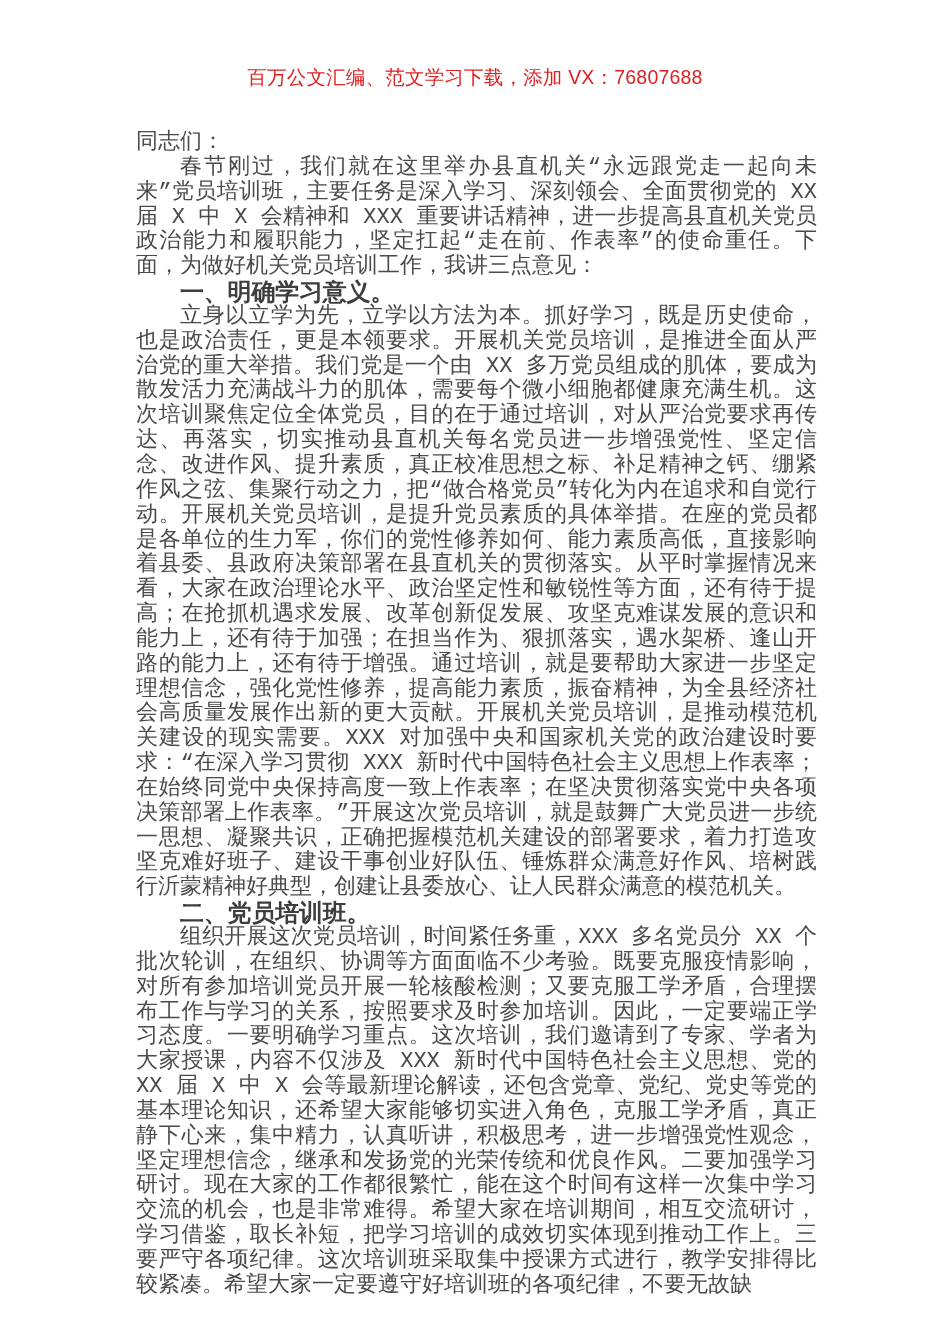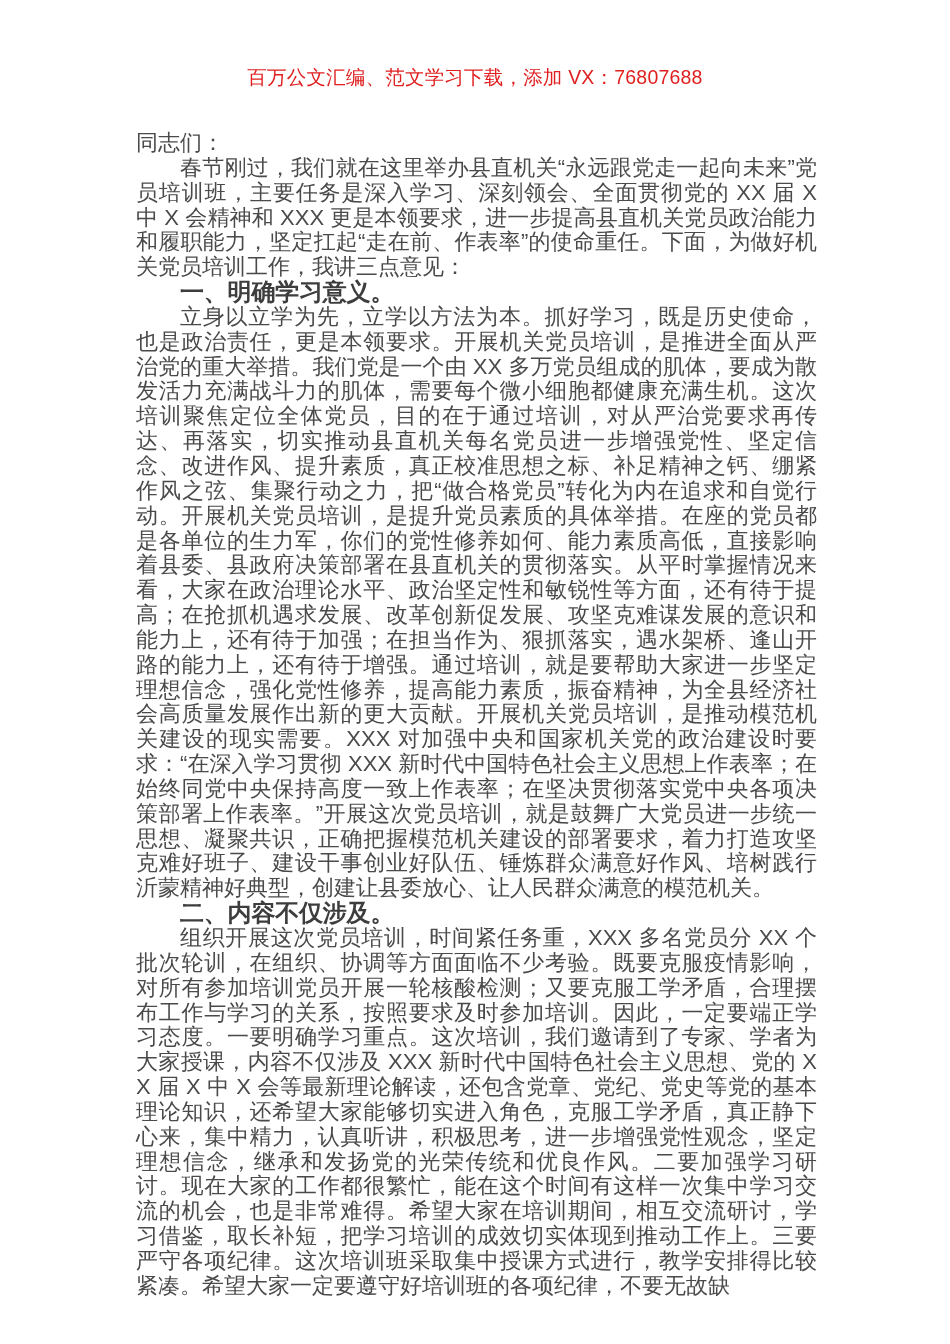--- a/index.html
+++ b/index.html
@@ -48,21 +48,21 @@
   }
 
   .para {
     margin: 0;
     font-size: 22px;
     line-height: 24.85px;
     color: #4a4a4a;
     text-align: justify;
     text-justify: inter-ideograph;
     text-indent: 44px;
-    font-family: Liberation Sans, sans-serif;
+    font-family: Liberation Mono, monospace;
     word-break: break-all;
     overflow-wrap: break-word;
   }
 
   .para.no-indent {
     text-indent: 0;
   }
 
   .heading {
     margin: 0;
@@ -80,24 +80,24 @@
 <body>
 
 <div class="page">
 
   <div class="promo-banner">百万公文汇编、范文学习下载，添加 VX：76807688</div>
 
   <div class="doc-body">
 
     <p class="para no-indent">同志们：</p>
 
-    <p class="para">春节刚过，我们就在这里举办县直机关“永远跟党走一起向未来”党员培训班，主要任务是深入学习、深刻领会、全面贯彻党的 XX 届 X 中 X 会精神和 XXX 更是本领要求，进一步提高县直机关党员政治能力和履职能力，坚定扛起“走在前、作表率”的使命重任。下面，为做好机关党员培训工作，我讲三点意见：</p>
+    <p class="para">春节刚过，我们就在这里举办县直机关“永远跟党走一起向未来”党员培训班，主要任务是深入学习、深刻领会、全面贯彻党的 XX 届 X 中 X 会精神和 XXX 重要讲话精神，进一步提高县直机关党员政治能力和履职能力，坚定扛起“走在前、作表率”的使命重任。下面，为做好机关党员培训工作，我讲三点意见：</p>
 
     <p class="heading">一、明确学习意义。</p>
 
     <p class="para">立身以立学为先，立学以方法为本。抓好学习，既是历史使命，也是政治责任，更是本领要求。开展机关党员培训，是推进全面从严治党的重大举措。我们党是一个由 XX 多万党员组成的肌体，要成为散发活力充满战斗力的肌体，需要每个微小细胞都健康充满生机。这次培训聚焦定位全体党员，目的在于通过培训，对从严治党要求再传达、再落实，切实推动县直机关每名党员进一步增强党性、坚定信念、改进作风、提升素质，真正校准思想之标、补足精神之钙、绷紧作风之弦、集聚行动之力，把“做合格党员”转化为内在追求和自觉行动。开展机关党员培训，是提升党员素质的具体举措。在座的党员都是各单位的生力军，你们的党性修养如何、能力素质高低，直接影响着县委、县政府决策部署在县直机关的贯彻落实。从平时掌握情况来看，大家在政治理论水平、政治坚定性和敏锐性等方面，还有待于提高；在抢抓机遇求发展、改革创新促发展、攻坚克难谋发展的意识和能力上，还有待于加强；在担当作为、狠抓落实，遇水架桥、逢山开路的能力上，还有待于增强。通过培训，就是要帮助大家进一步坚定理想信念，强化党性修养，提高能力素质，振奋精神，为全县经济社会高质量发展作出新的更大贡献。开展机关党员培训，是推动模范机关建设的现实需要。XXX 对加强中央和国家机关党的政治建设时要求：“在深入学习贯彻 XXX 新时代中国特色社会主义思想上作表率；在始终同党中央保持高度一致上作表率；在坚决贯彻落实党中央各项决策部署上作表率。”开展这次党员培训，就是鼓舞广大党员进一步统一思想、凝聚共识，正确把握模范机关建设的部署要求，着力打造攻坚克难好班子、建设干事创业好队伍、锤炼群众满意好作风、培树践行沂蒙精神好典型，创建让县委放心、让人民群众满意的模范机关。</p>
 
-    <p class="heading">二、内容不仅涉及。</p>
+    <p class="heading">二、党员培训班。</p>
 
     <p class="para">组织开展这次党员培训，时间紧任务重，XXX 多名党员分 XX 个批次轮训，在组织、协调等方面面临不少考验。既要克服疫情影响，对所有参加培训党员开展一轮核酸检测；又要克服工学矛盾，合理摆布工作与学习的关系，按照要求及时参加培训。因此，一定要端正学习态度。一要明确学习重点。这次培训，我们邀请到了专家、学者为大家授课，内容不仅涉及 XXX 新时代中国特色社会主义思想、党的 XX 届 X 中 X 会等最新理论解读，还包含党章、党纪、党史等党的基本理论知识，还希望大家能够切实进入角色，克服工学矛盾，真正静下心来，集中精力，认真听讲，积极思考，进一步增强党性观念，坚定理想信念，继承和发扬党的光荣传统和优良作风。二要加强学习研讨。现在大家的工作都很繁忙，能在这个时间有这样一次集中学习交流的机会，也是非常难得。希望大家在培训期间，相互交流研讨，学习借鉴，取长补短，把学习培训的成效切实体现到推动工作上。三要严守各项纪律。这次培训班采取集中授课方式进行，教学安排得比较紧凑。希望大家一定要遵守好培训班的各项纪律，不要无故缺</p>
 
   </div>
 </div>
 
 </body></html>

